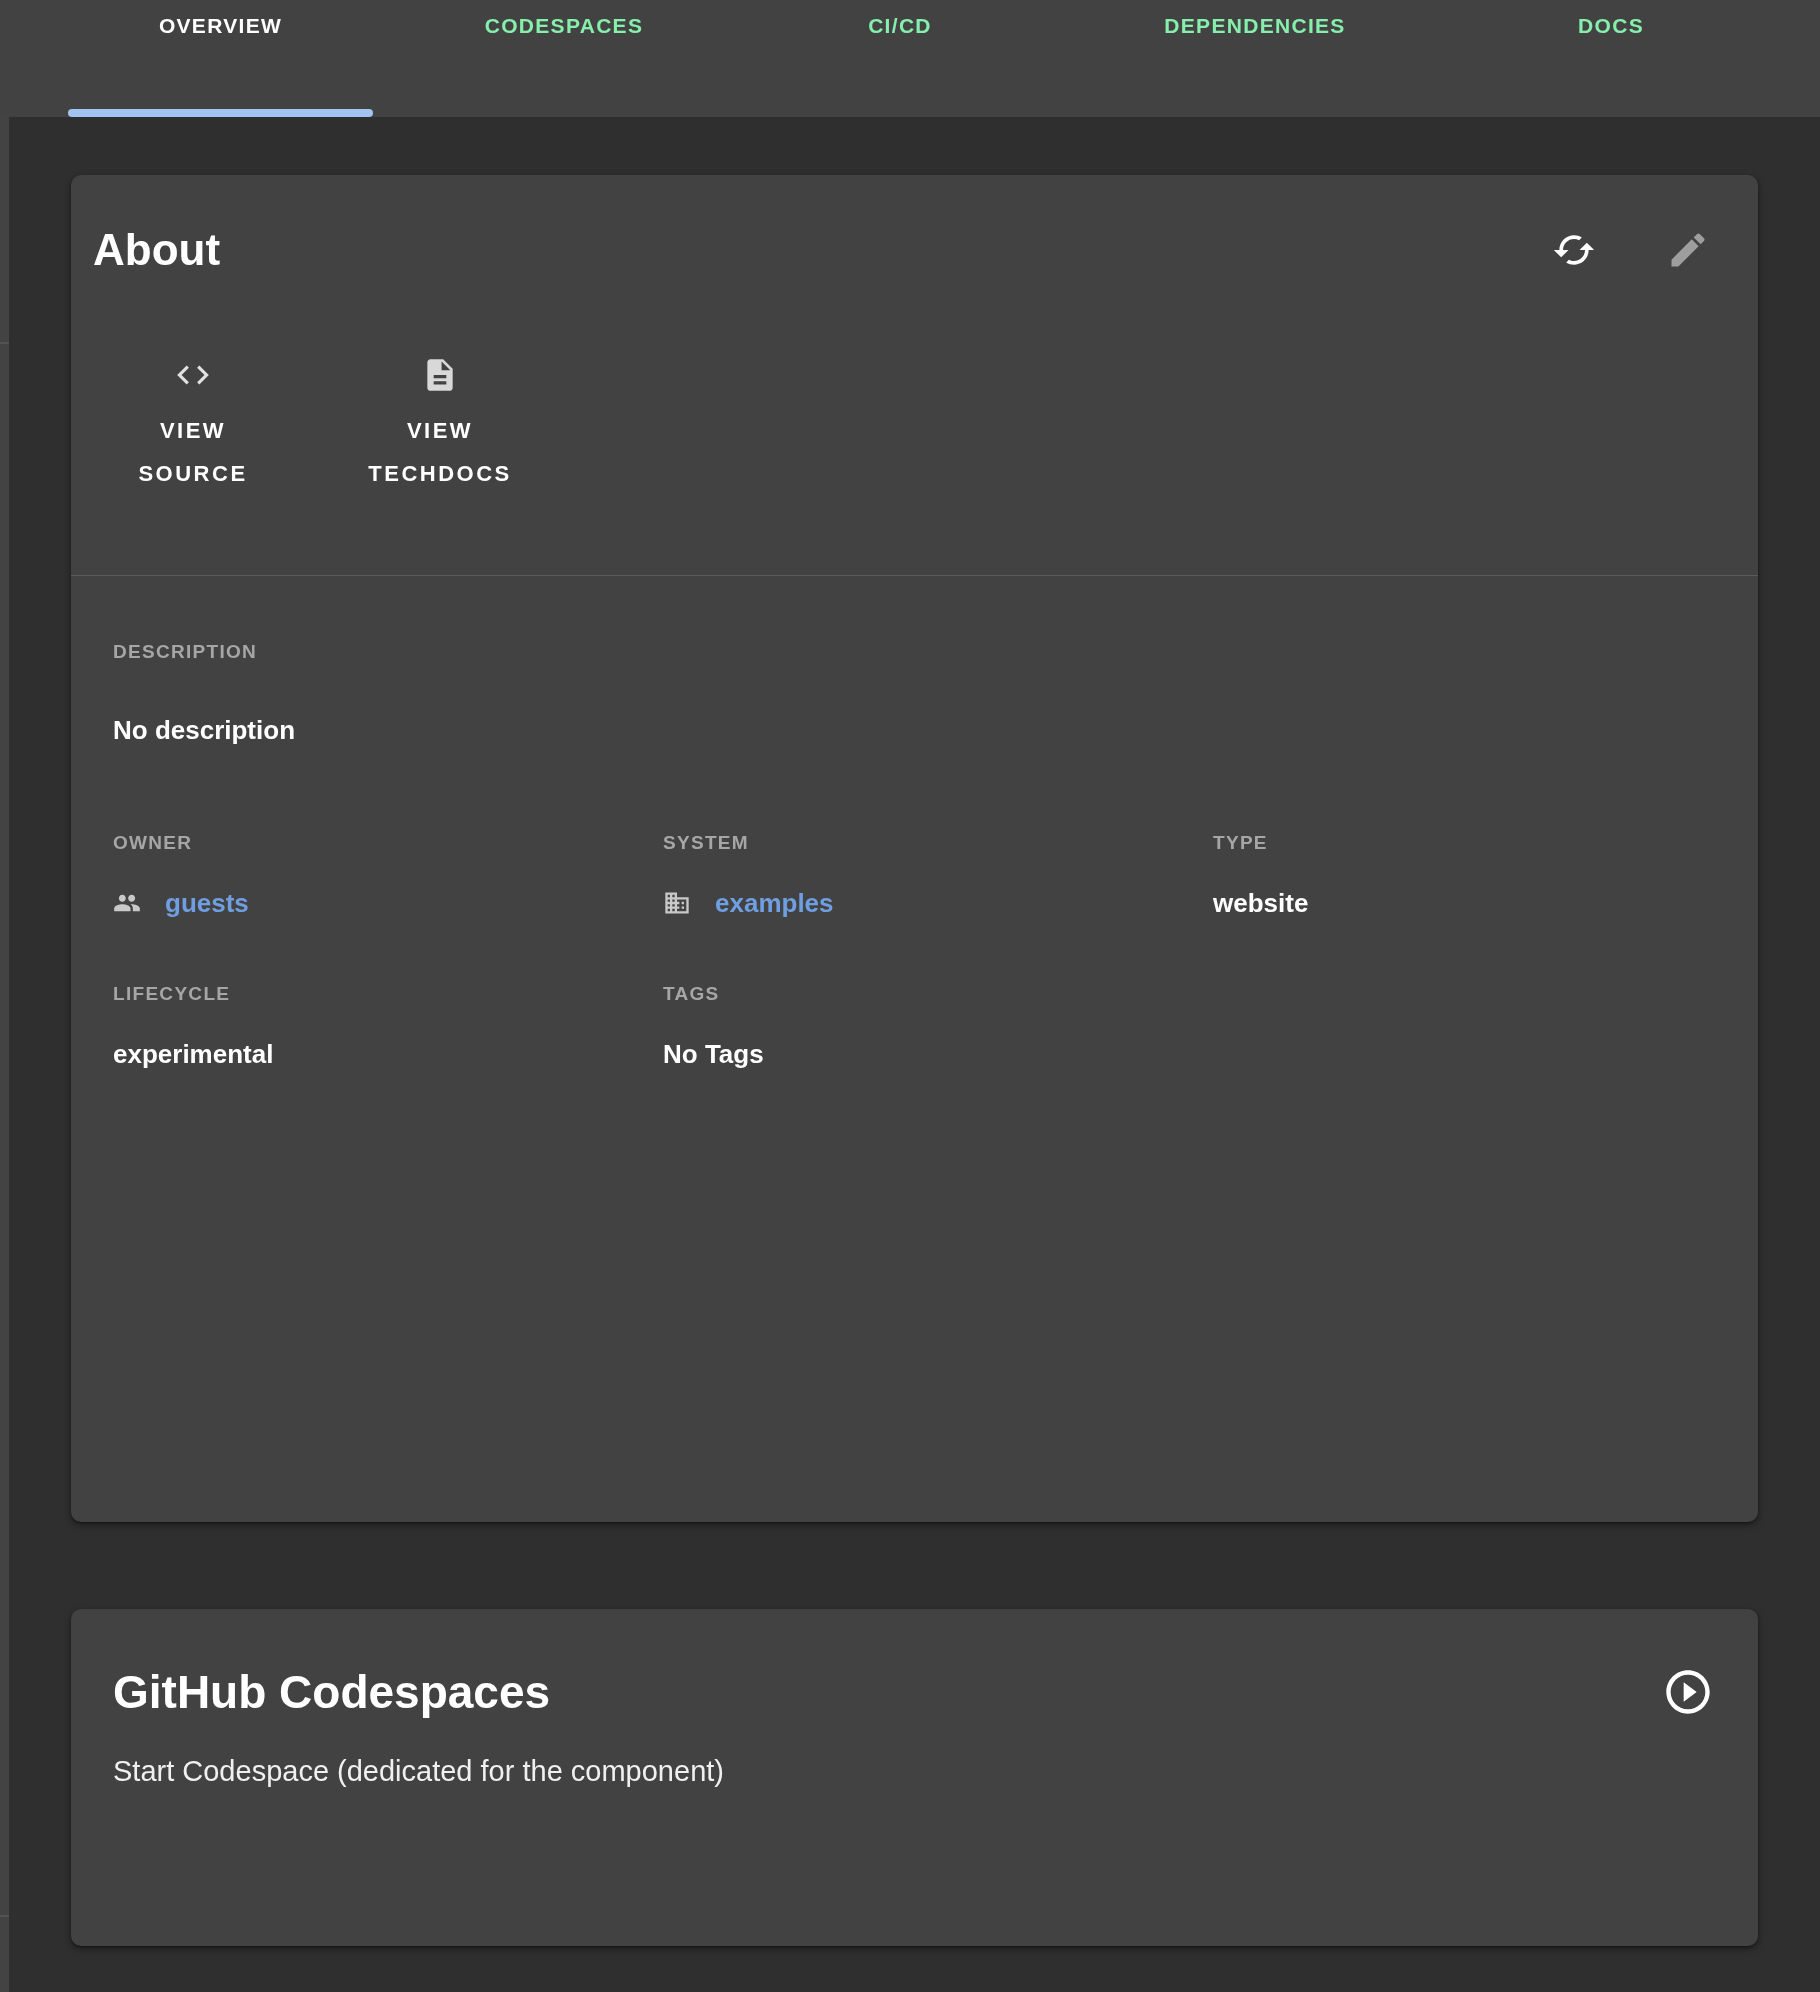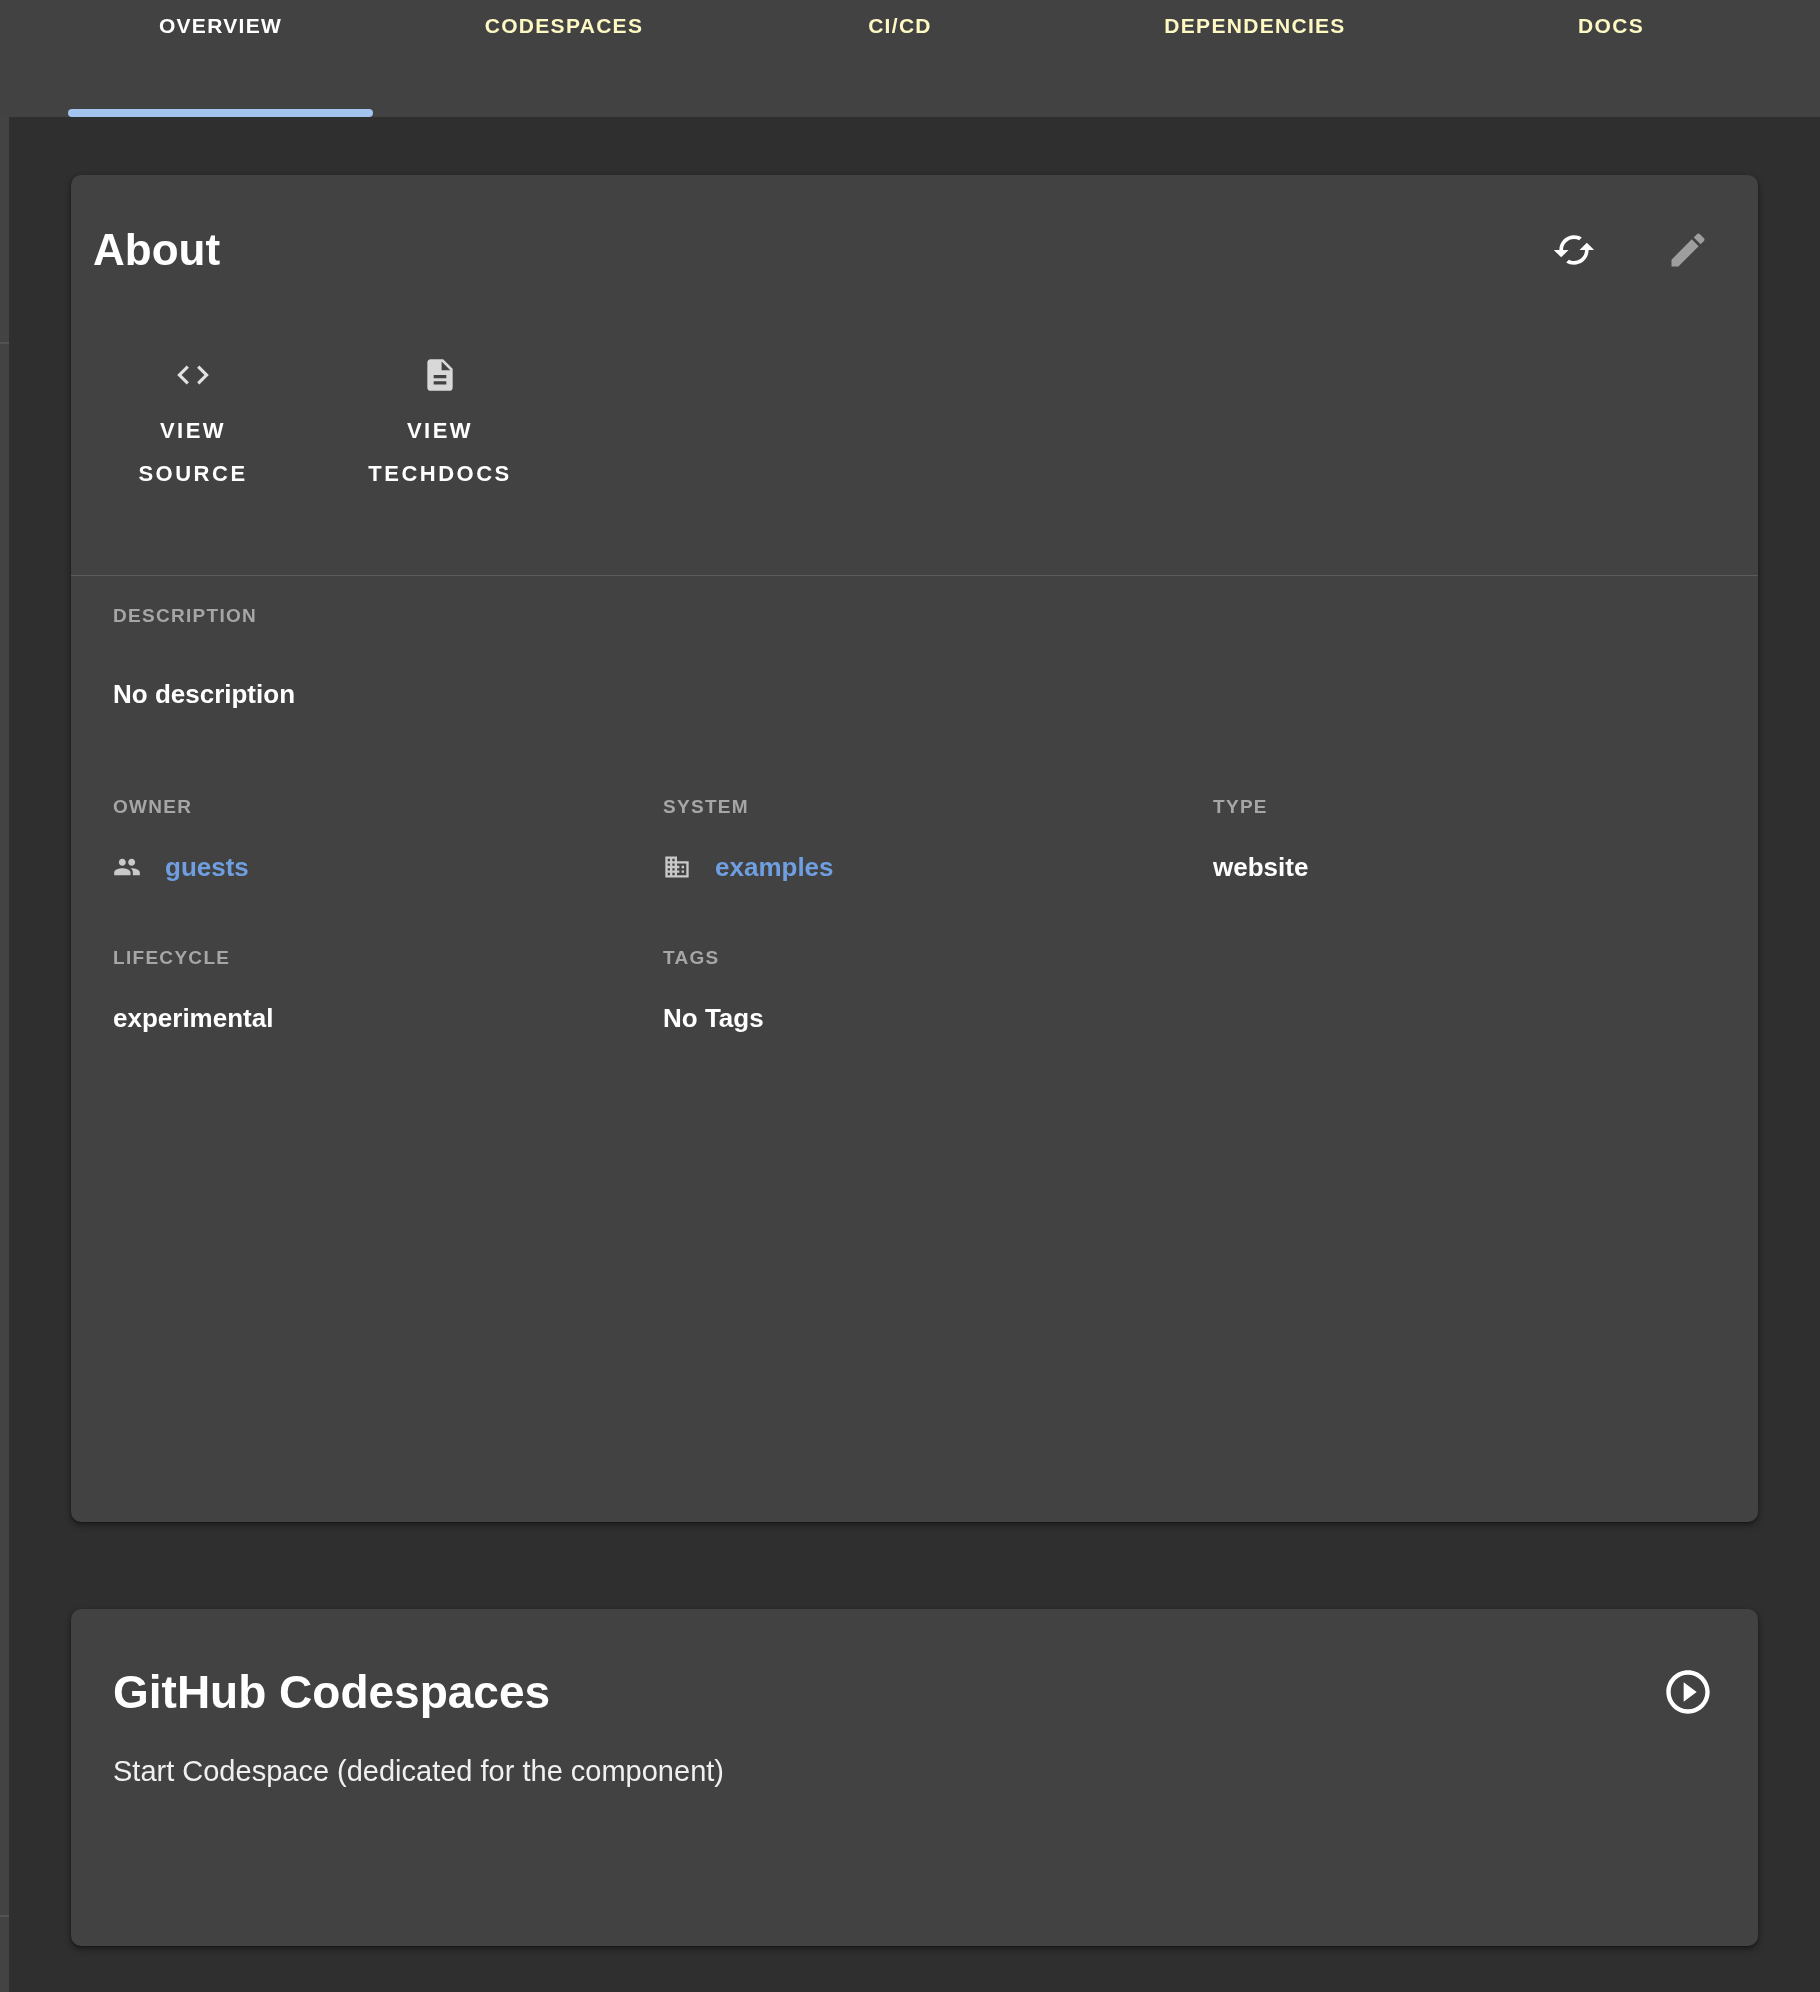--- a/index.html
+++ b/index.html
@@ -17,21 +17,21 @@
     height:117px; background:#424242;
     display:flex; padding-left:68px;
     position:relative;
     gap:6px;
   }
   .tab {
     position:relative;
     display:flex; justify-content:center;
     padding-top:14px;
     font-size:21px; font-weight:bold; letter-spacing:1.3px;
-    color:#fef9c3; cursor:pointer; white-space:nowrap;
+    color:#86efac; cursor:pointer; white-space:nowrap;
   }
   .tab.active { color:#ffffff; }
   .tab:nth-child(1){ width:305px; }
   .tab:nth-child(2){ width:370px; }
   .tab:nth-child(3){ width:290px; }
   .tab:nth-child(4){ width:408px; }
   .tab:nth-child(5){ width:292px; }
   .tab-indicator {
     position:absolute; left:0; right:0; bottom:0; height:8px;
     background:#a3c4ee; border-radius:4px;
@@ -82,21 +82,21 @@
   .stack-btn.w1 { width:160px; }
   .stack-btn.w2 { width:210px; }
 
   .divider { height:1px; background:rgba(255,255,255,0.13); margin-top:79px; }
 
   .card-body { padding:0 42px; }
   .field-label {
     font-size:19px; font-weight:bold; color:#a6a6a6; letter-spacing:1.3px;
     line-height:23px;
   }
-  .desc-label { margin-top:28px; }
+  .desc-label { margin-top:64px; }
   .desc-value { margin-top:52px; }
   .field-value {
     font-size:26px; font-weight:bold; color:#ffffff; line-height:30px;
     display:flex; align-items:center; gap:12px;
   }
   .about-grid {
     display:grid; grid-template-columns:550px 550px 1fr;
     margin-top:86px; row-gap:64px;
   }
   .grid-value { margin-top:34px; }

